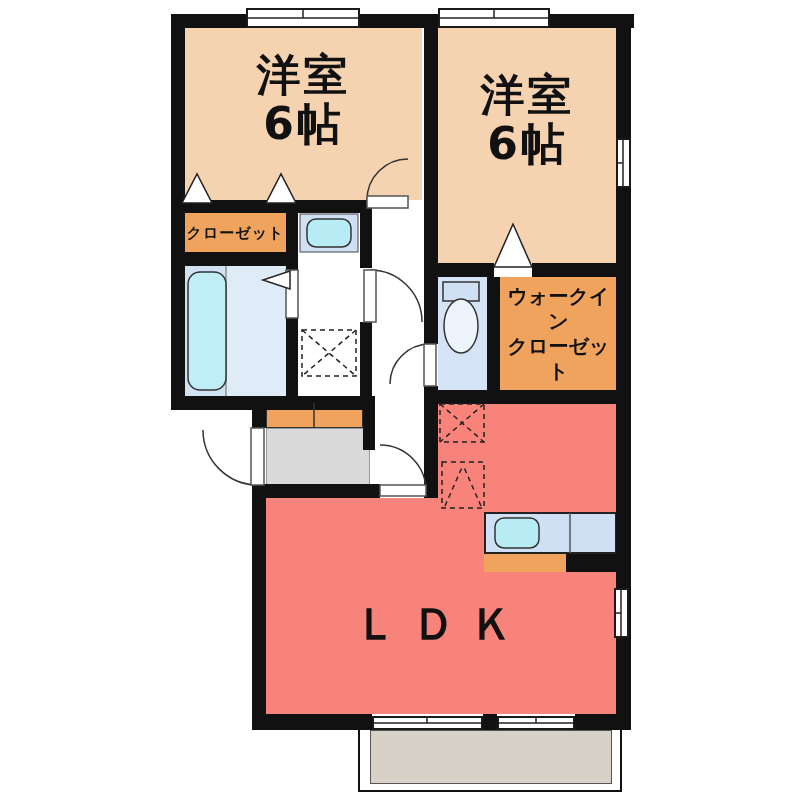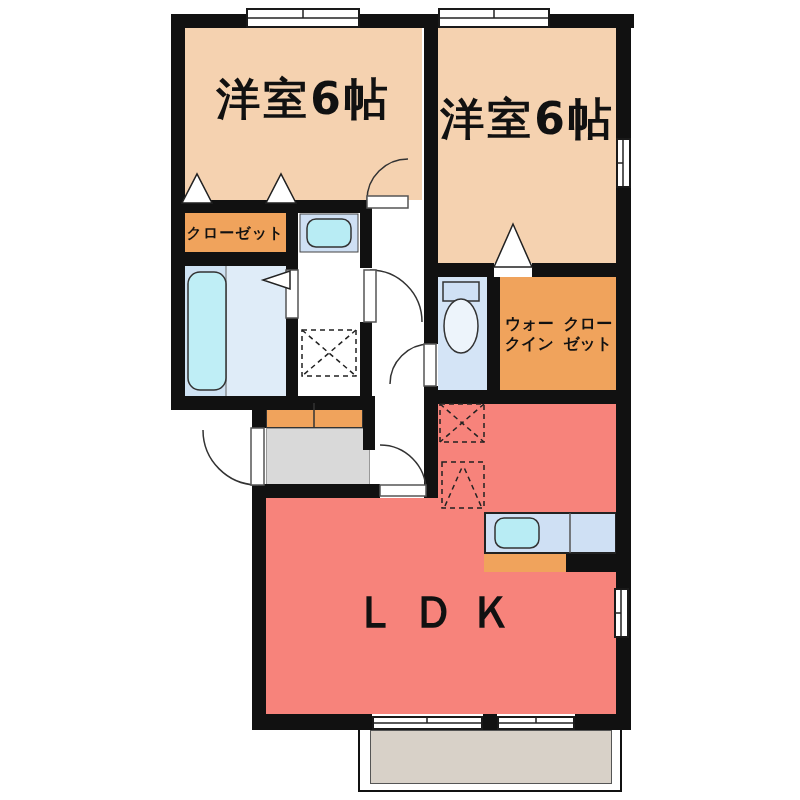--- a/index.html
+++ b/index.html
@@ -1,21 +1,21 @@
 <!DOCTYPE html>
 <html><head>
 <meta charset="utf-8">
 <style>
   html,body{margin:0;padding:0;background:#fff;}
   #canvas{position:relative;width:800px;height:800px;background:#fff;overflow:hidden;
           font-family:"DejaVu Sans","Liberation Sans",sans-serif;}
   .room{position:absolute;}
   .wall{position:absolute;background:#111;}
   .win{position:absolute;background:#fff;border:2px solid #1a1a1a;box-sizing:border-box;}
-  .lbl{position:absolute;display:flex;flex-direction:row;align-items:center;justify-content:center;
+  .lbl{position:absolute;display:flex;flex-direction:column;align-items:center;justify-content:center;
        text-align:center;font-weight:bold;color:#111;line-height:1.12;}
   .fill-bed{background:#f5d2b0;}
   .fill-org{background:#f0a35c;}
   .fill-ldk{background:#f7837b;}
   svg.overlay{position:absolute;left:0;top:0;z-index:30;}
   .z1{z-index:1}.z2{z-index:10}.z3{z-index:20}.z4{z-index:40}
 </style>
 </head>
 <body>
 
@@ -154,21 +154,21 @@
     <span>洋室</span>
     <span>6帖</span>
   </div>
   <div class="lbl z4" style="left:438px;top:58px;width:179px;height:122px;font-size:44px;letter-spacing:3px;">
     <span>洋室</span>
     <span>6帖</span>
   </div>
   <div class="lbl z4" style="left:185px;top:214px;width:101px;height:38px;font-size:15px;letter-spacing:1px;">
     <span>クローゼット</span>
   </div>
-  <div class="lbl z4" style="left:500px;top:303px;width:117px;height:62px;font-size:16px;line-height:1.25;">
+  <div class="lbl z4" style="left:500px;top:303px;width:117px;height:62px;font-size:20px;line-height:1.25;">
     <span>ウォークイン</span>
     <span>クローゼット</span>
   </div>
-  <div class="lbl z4" style="left:266px;top:554px;width:350px;height:116px;">
+  <div class="lbl z4" style="left:266px;top:566px;width:350px;height:116px;">
     <span style="font-size:44px;letter-spacing:14px;">ＬＤＫ</span>
   </div>
 
 </div>
 
 </body></html>

